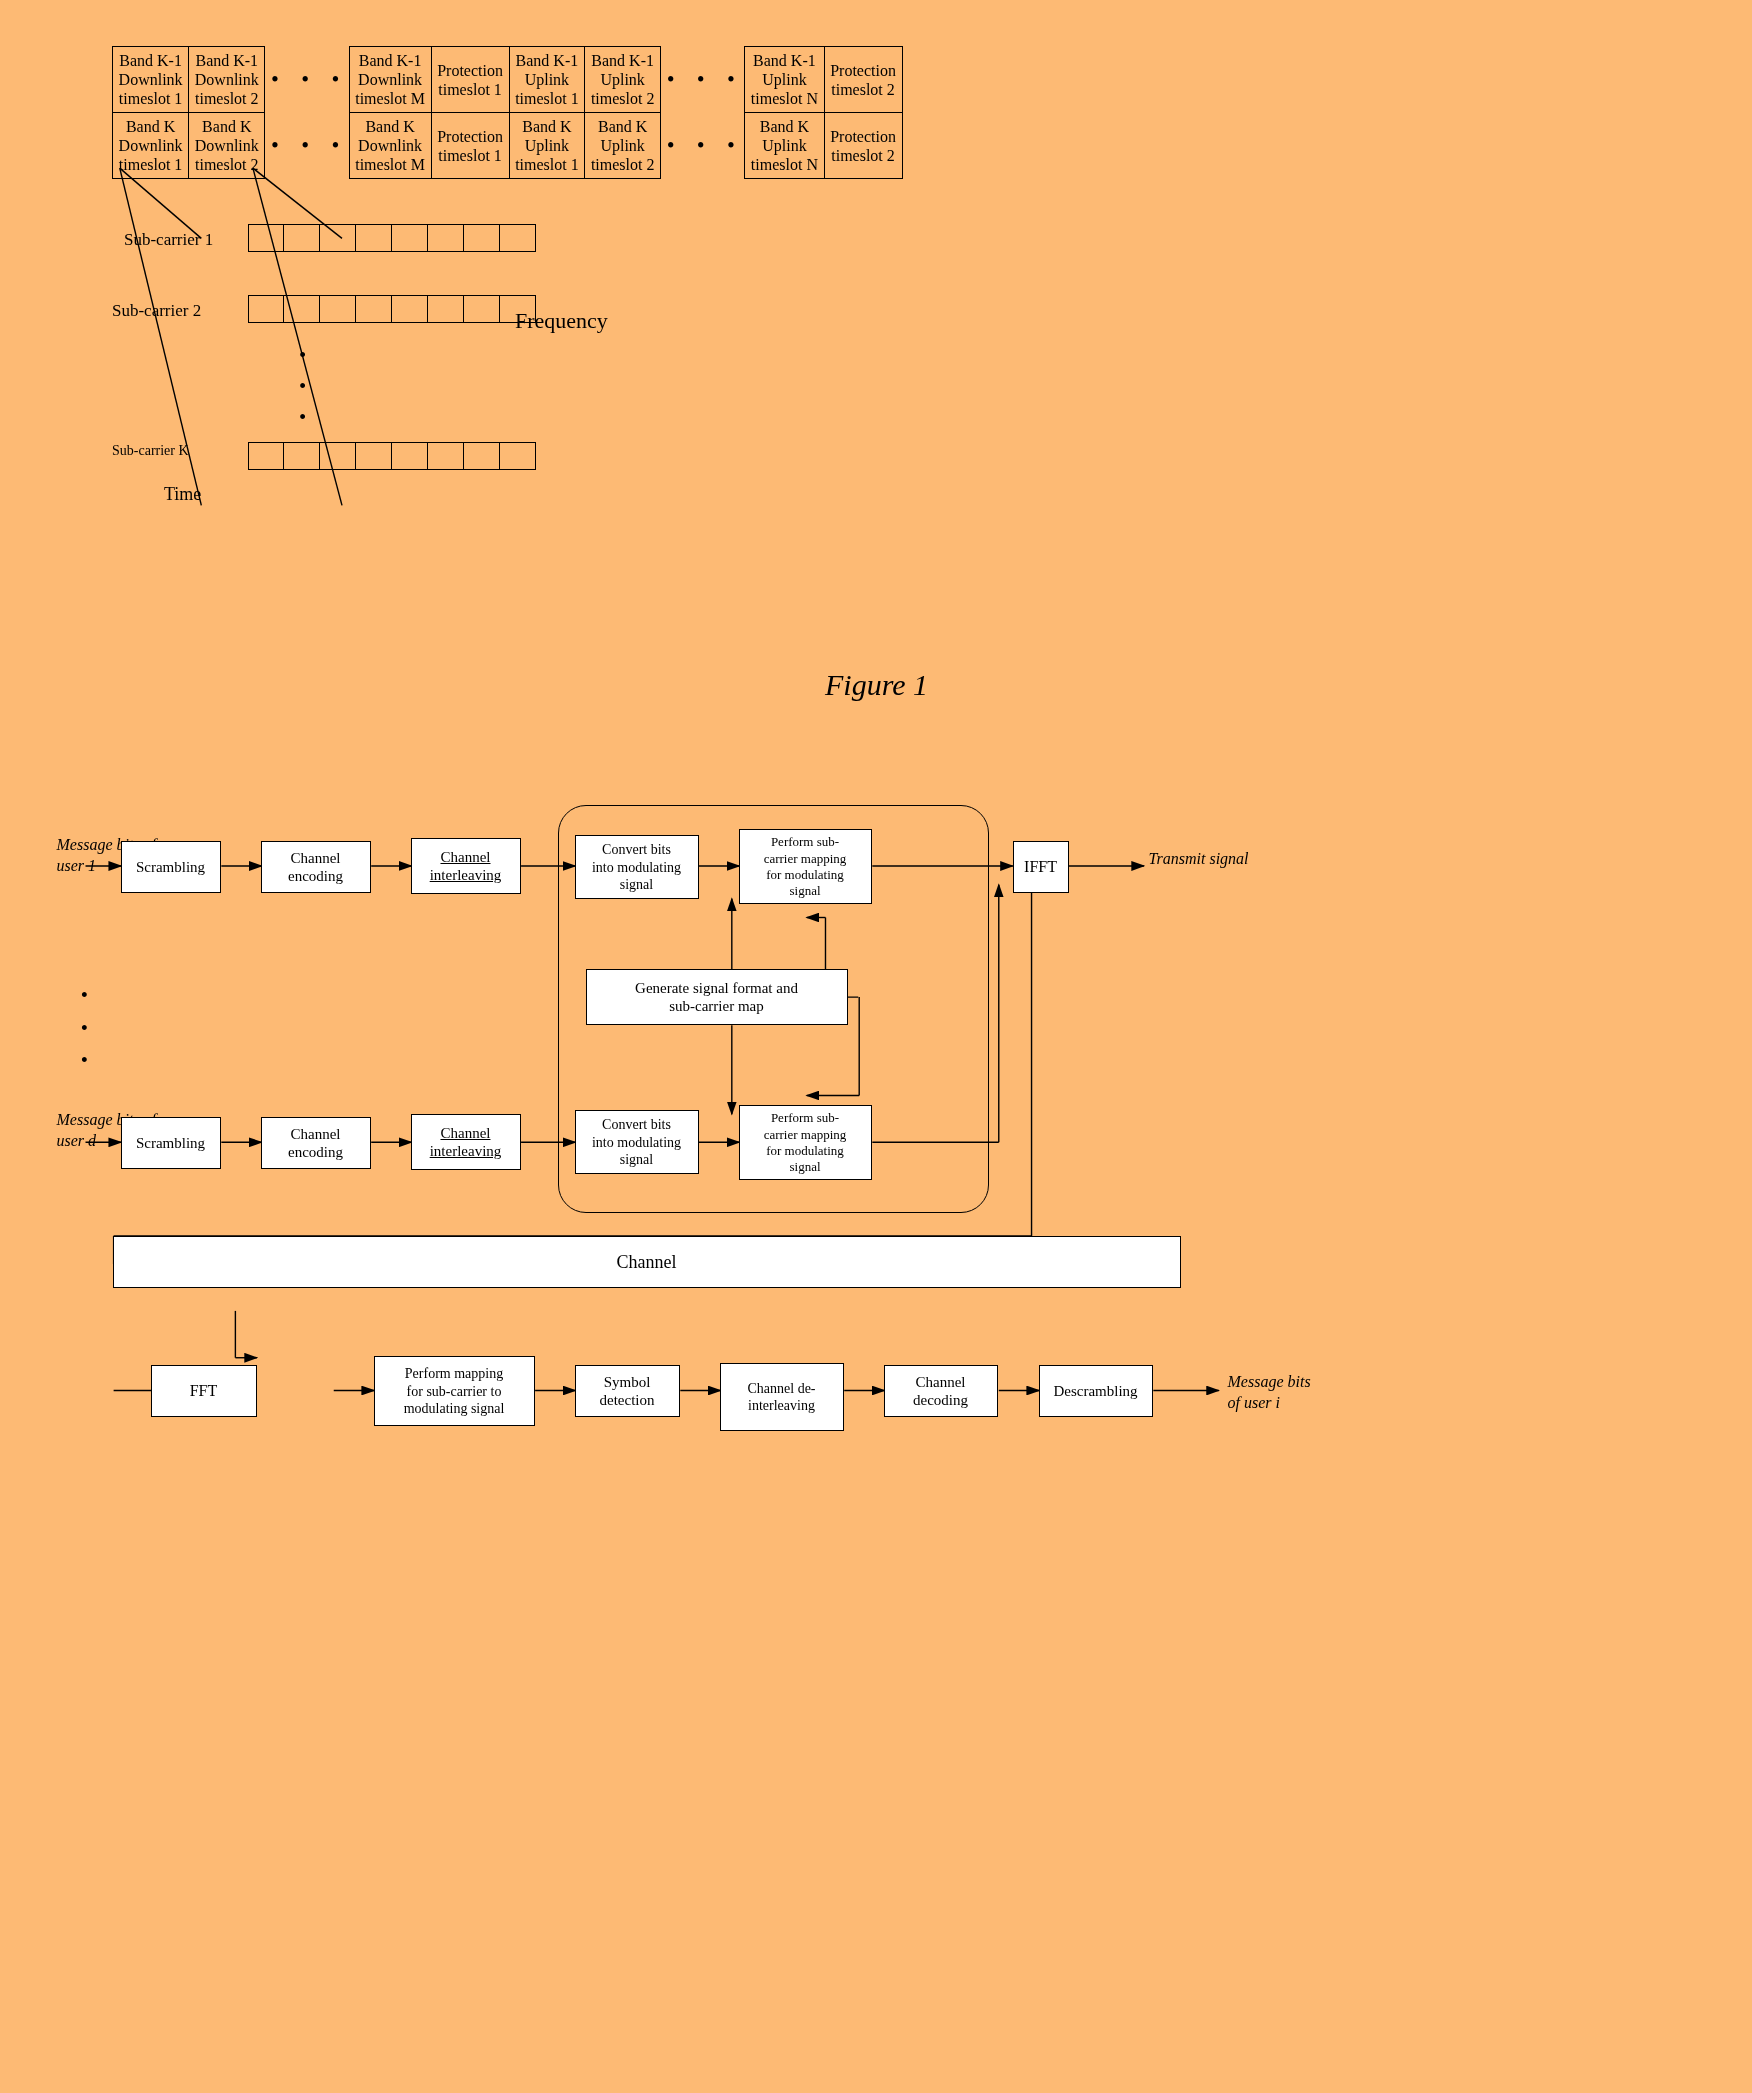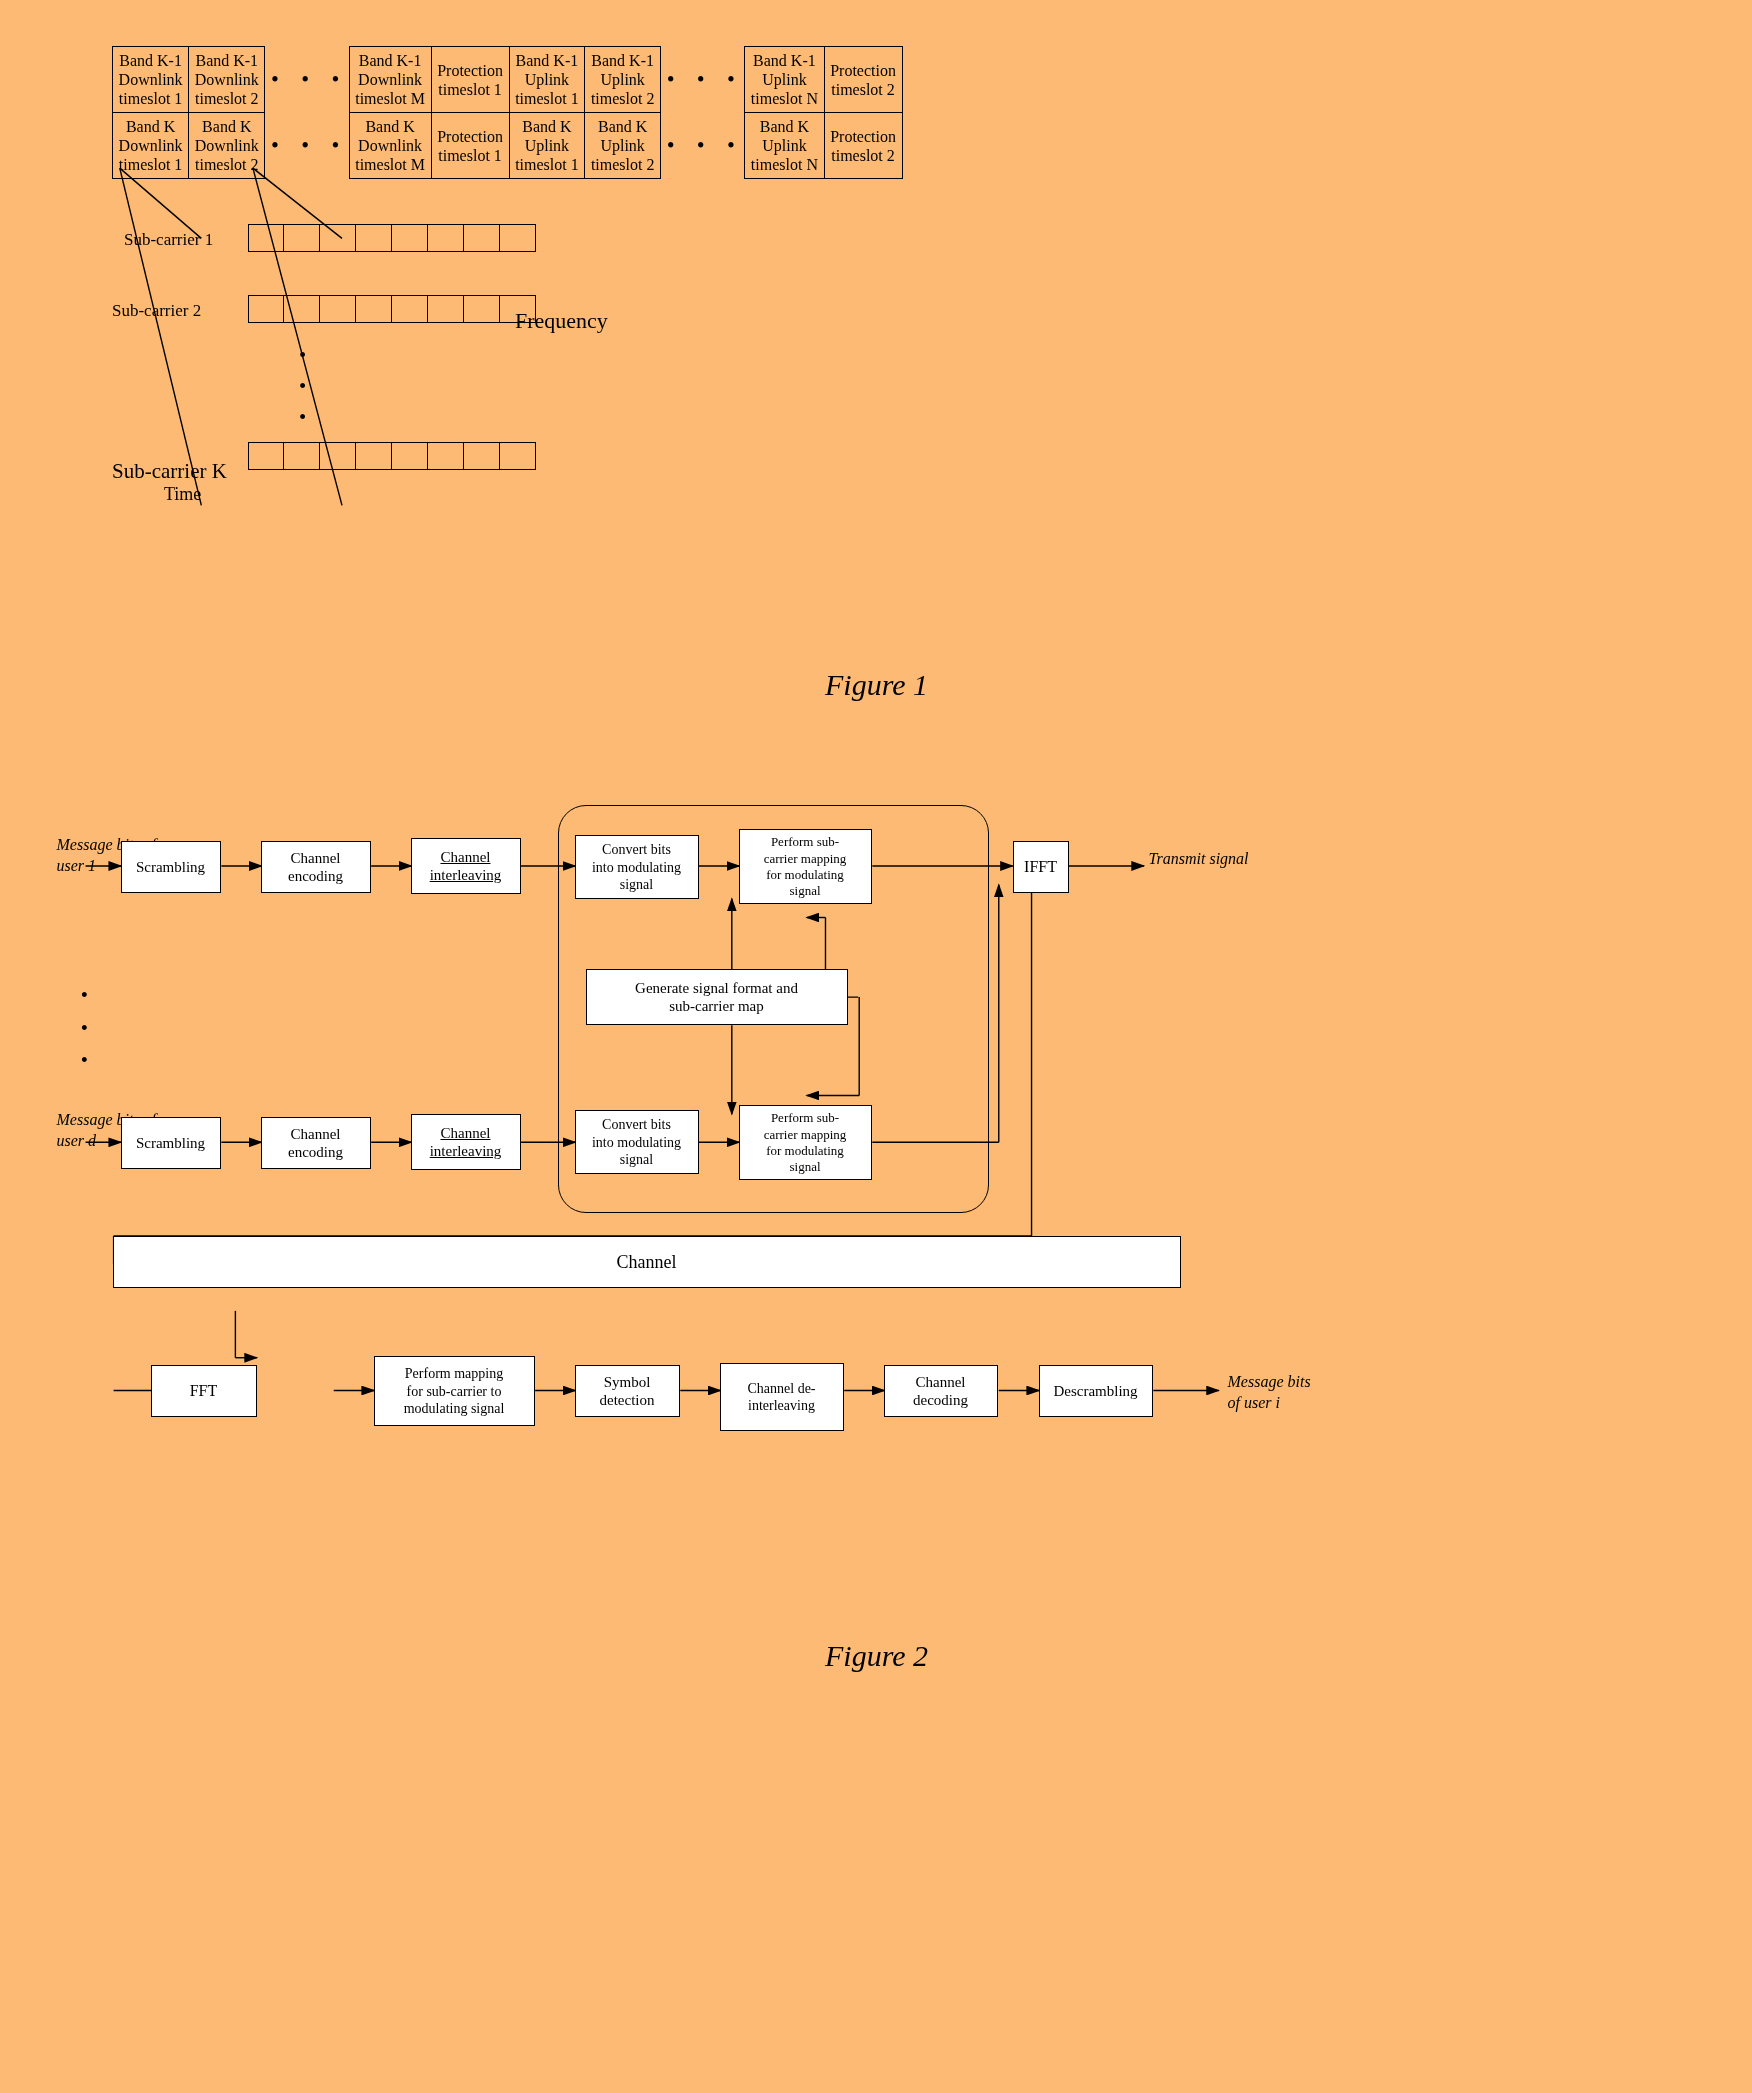--- a/index.html
+++ b/index.html
@@ -207,21 +207,21 @@
 
       <div style="margin-left:187px; font-size:20.6px; line-height:1.5; margin-bottom:7.5px; margin-top:9.4px;">
         <div>•</div>
         <div>•</div>
         <div>•</div>
       </div>
 
       <div style="position:absolute; top:84px; left:403px; font-size:22px;">Frequency</div>
 
       <div style="position:relative; margin-top:9.4px;">
-        <span style="position:absolute; left:0; top:17px; font-size:21px;">Sub-carrier K</span>
+        <span style="position:absolute; left:0; top:1px; font-size:14px;">Sub-carrier K</span>
         <div style="margin-left:136px; display:flex;">
           <div style="width:36px; height:28px; border:1.4px solid #000;"></div>
           <div style="width:36px; height:28px; border:1.4px solid #000; border-left:none;"></div>
           <div style="width:36px; height:28px; border:1.4px solid #000; border-left:none;"></div>
           <div style="width:36px; height:28px; border:1.4px solid #000; border-left:none;"></div>
           <div style="width:36px; height:28px; border:1.4px solid #000; border-left:none;"></div>
           <div style="width:36px; height:28px; border:1.4px solid #000; border-left:none;"></div>
           <div style="width:36px; height:28px; border:1.4px solid #000; border-left:none;"></div>
           <div style="width:36px; height:28px; border:1.4px solid #000; border-left:none;"></div>
         </div>
@@ -403,20 +403,17 @@
       <div class="block-box" style="left:982px; top:588px; width:114px; height:52px; font-size:15px;">
         <span>Descrambling</span>
       </div>
 
       <div style="position:absolute; top:595px; left:1171px; font-size:16px; font-style:italic; line-height:1.3;">
         <span style="white-space:pre-line;">Message bits<br>of user i</span>
       </div>
 
     </div>
 
-    <div style="text-align:center; margin-top:19px;">
-      <span class="fig2-caption">Figure 2</span>
-    </div>
 
   </div>
 
 </div>
 
 
 </body></html>

